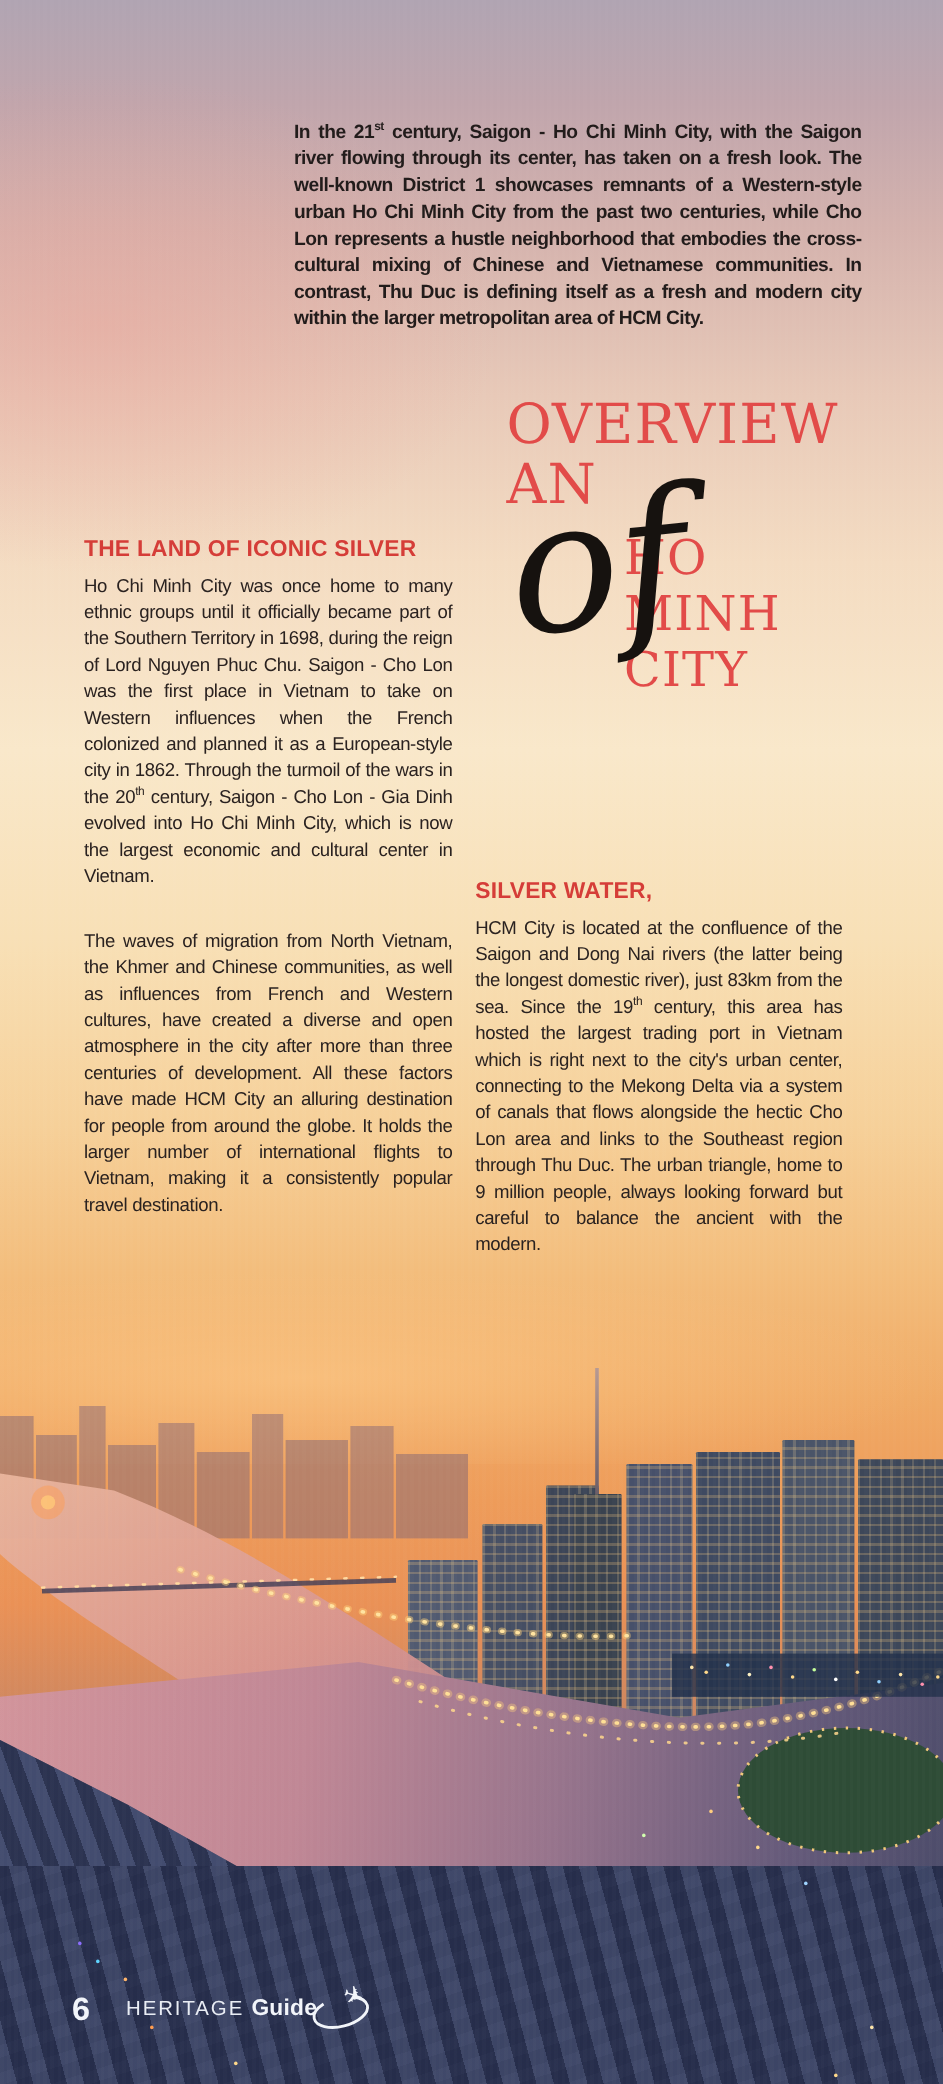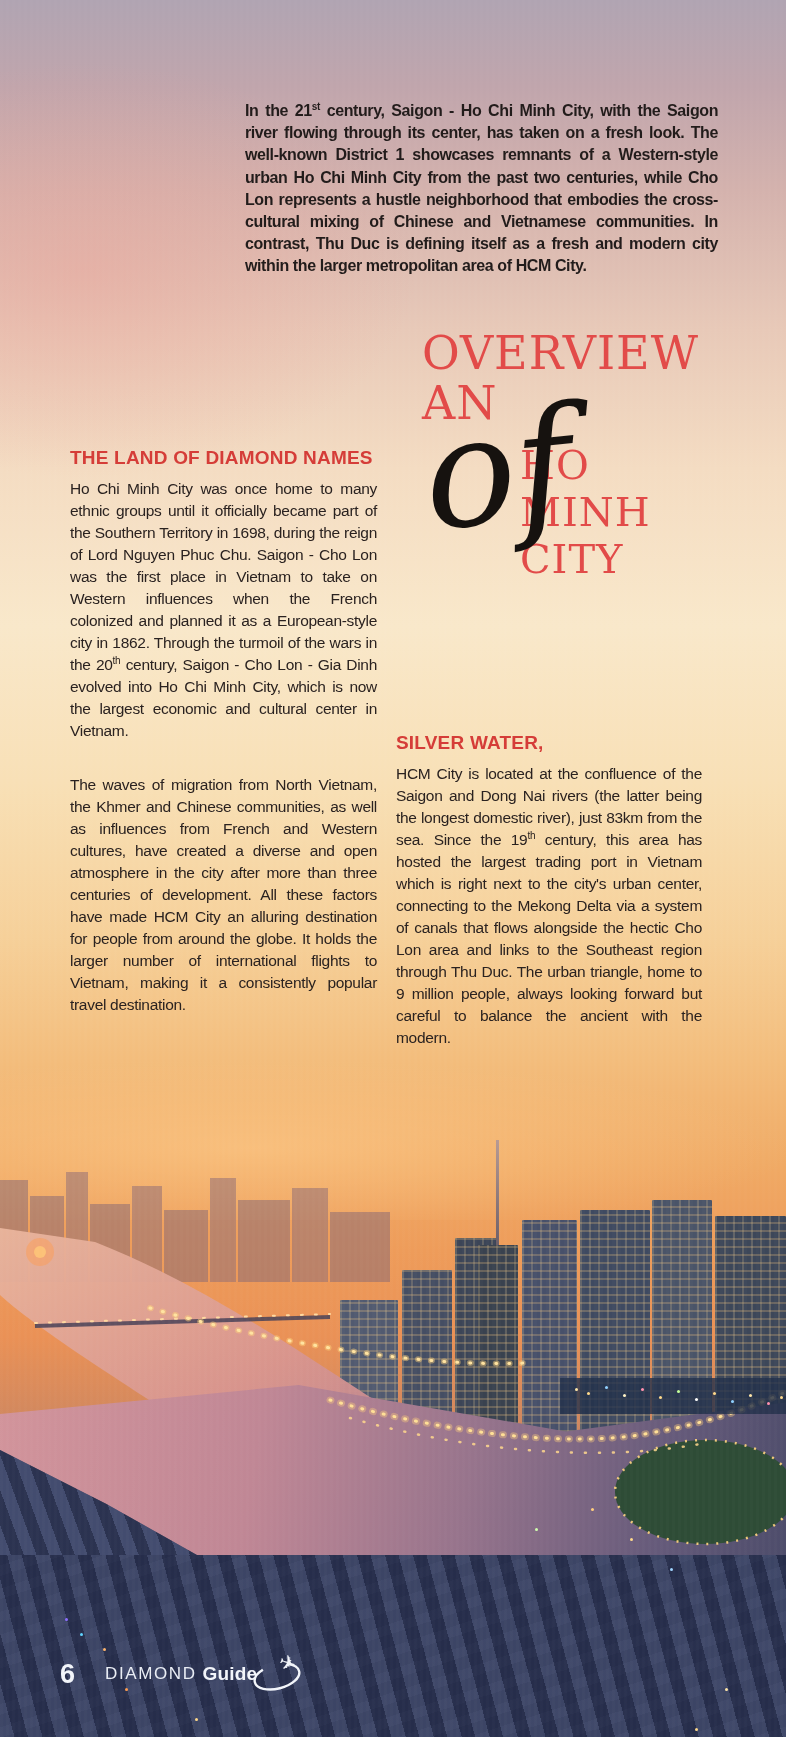--- a/index.html
+++ b/index.html
@@ -174,33 +174,33 @@
     <div class="bt-line">AN</div>
     <div class="of-script">of</div>
     <div class="bt-sub">
       <div class="bt-line2">HO</div>
       <div class="bt-line2">MINH</div>
       <div class="bt-line2">CITY</div>
     </div>
   </div>
 
   <div class="col col-left">
-    <div class="sec-heading">THE LAND OF DIAMOND NAMES</div>
+    <div class="sec-heading">THE LAND OF ICONIC SILVER</div>
     <p class="first"><span>Ho Chi Minh City was once home to many ethnic groups until it officially became part of the Southern Territory in 1698, during the reign of Lord Nguyen Phuc Chu. Saigon - Cho Lon was the first place in Vietnam to take on Western influences when the French colonized and planned it as a European-style city in 1862. Through the turmoil of the wars in the 20</span><sup>th</sup><span> century, Saigon - Cho Lon - Gia Dinh evolved into Ho Chi Minh City, which is now the largest economic and cultural center in Vietnam.</span></p>
     <p>The waves of migration from North Vietnam, the Khmer and Chinese communities, as well as influences from French and Western cultures, have created a diverse and open atmosphere in the city after more than three centuries of development. All these factors have made HCM City an alluring destination for people from around the globe. It holds the larger number of international flights to Vietnam, making it a consistently popular travel destination.</p>
   </div>
 
   <div class="col col-right">
     <div class="sec-heading">SILVER WATER,</div>
     <p class="first"><span>HCM City is located at the confluence of the Saigon and Dong Nai rivers (the latter being the longest domestic river), just 83km from the sea. Since the 19</span><sup>th</sup><span> century, this area has hosted the largest trading port in Vietnam which is right next to the city's urban center, connecting to the Mekong Delta via a system of canals that flows alongside the hectic Cho Lon area and links to the Southeast region through Thu Duc. The urban triangle, home to 9 million people, always looking forward but careful to balance the ancient with the modern.</span></p>
   </div>
 
   <div class="footer">
     <span class="page-num">6</span>
-    <span class="brand-heritage">DIAMOND</span>
+    <span class="brand-heritage">HERITAGE</span>
     <span class="brand-guide">Guide</span>
     <svg class="plane-logo" viewBox="0 0 60 46">
       <ellipse cx="30" cy="26" rx="25" ry="13" fill="none" stroke="#f2f5fa" stroke-width="2.6" stroke-dasharray="78 28" transform="rotate(-14 30 26)"></ellipse>
       <text x="32" y="18" font-size="22" fill="#f2f5fa" font-family="DejaVu Sans, sans-serif" transform="rotate(18 40 12)">✈</text>
     </svg>
   </div>
 
 </div>
 
 </body></html>

